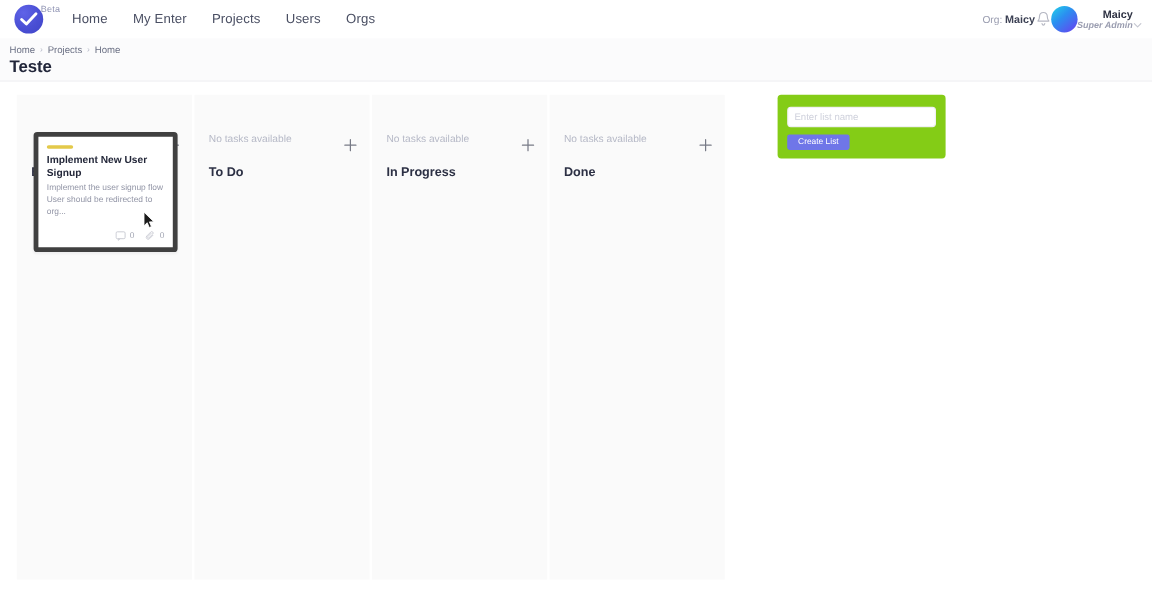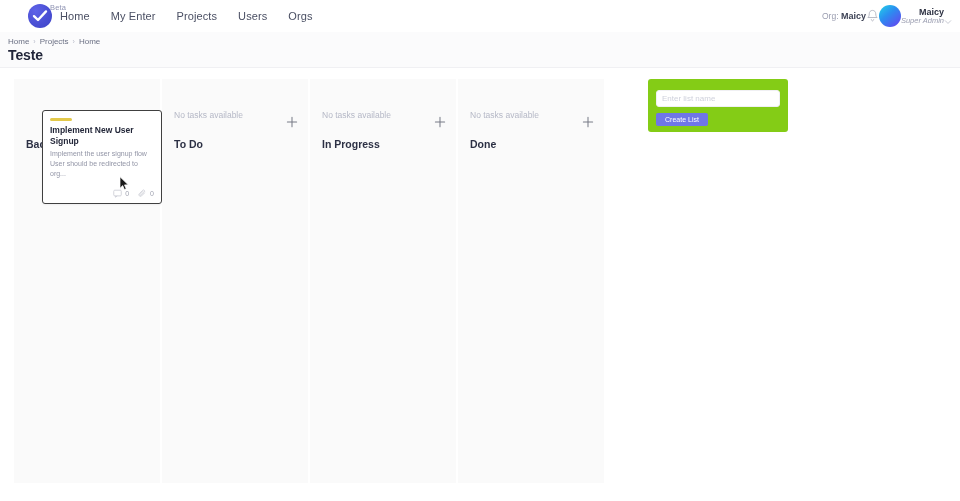--- a/index.html
+++ b/index.html
@@ -11,21 +11,21 @@
   }
 
   
   .topnav {
     position: absolute; left: 0; top: 0;
     width: 960px; height: 32px;
     background: #ffffff;
     display: flex; align-items: center;
   }
   .brand {
-    position: absolute; left: 24px; top: 1px;
+    position: absolute; left: 8px; top: 1px;
     width: 52px; height: 30px;
   }
   .brand-mark {
     position: absolute; left: 4px; top: 3px;
     width: 24px; height: 24px; border-radius: 50%;
     background: radial-gradient(circle at 32% 28%, #5f63e8 0%, #4a4fd4 55%, #3f44c8 100%);
   }
   .brand-mark svg { position: absolute; left: 4px; top: 5px; }
   .brand-beta {
     position: absolute; left: 26px; top: 2px;
@@ -47,21 +47,21 @@
   .org-label { font-size: 8.5px; color: #9a9db0; white-space: nowrap; }
   .org-label b { color: #3d4255; font-weight: bold; font-size: 9px; }
   .bell { width: 13px; height: 14px; cursor: pointer; opacity: .55; }
   .avatar {
     width: 22px; height: 22px; border-radius: 50%;
     background: linear-gradient(140deg, #21d4e8 0%, #2b8ef0 42%, #6b3df0 100%);
     cursor: pointer;
   }
   .userbox { line-height: 1.12; text-align: right; }
   .user-name { font-size: 9px; color: #2d3142; font-weight: bold; }
-  .user-role { font-size: 7.5px; color: #9a9db0; font-style: italic; }
+  .user-role { font-size: 7.5px; color: #9a9db0; font-style: italic; font-weight: bold; }
   .chev { width: 8px; height: 8px; opacity: .5; cursor: pointer; }
 
   
   .subheader {
     position: absolute; left: 0; top: 32px;
     width: 960px; height: 36px;
     background: #fbfbfc;
     border-bottom: 1px solid #f0f0f3;
   }
   .crumbs {
@@ -99,24 +99,24 @@
   .plus {
     width: 12px; height: 12px; cursor: pointer; opacity: .75;
   }
   .col-empty {
     position: absolute; left: 12px; top: 31px;
     font-size: 8.5px; color: #b5b8c6;
   }
 
   
   .card {
-    position: absolute; left: 28px; top: 31px;
+    position: absolute; left: 14px; top: 31px;
     width: 120px;
     background: #ffffff;
-    border: 1px solid #404040;
+    border: 4px solid #404040;
     border-radius: 3px;
     padding: 7px 7px 5px 7px;
     box-shadow: 0 1px 2px rgba(20,20,40,.05);
     cursor: pointer;
   }
   .card-tag {
     width: 22px; height: 3px; border-radius: 2px;
     background: #e3c94a; margin-bottom: 4px;
   }
   .card-title {

